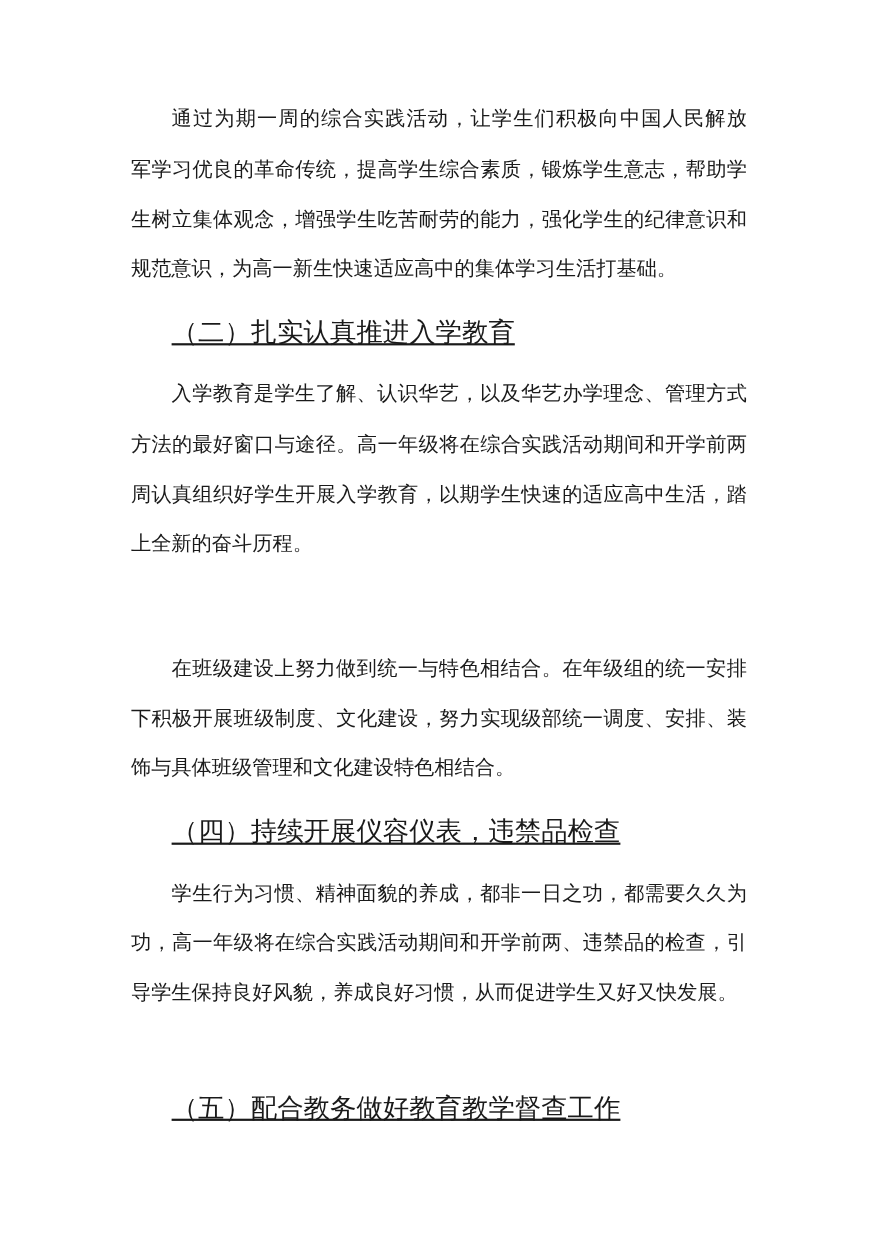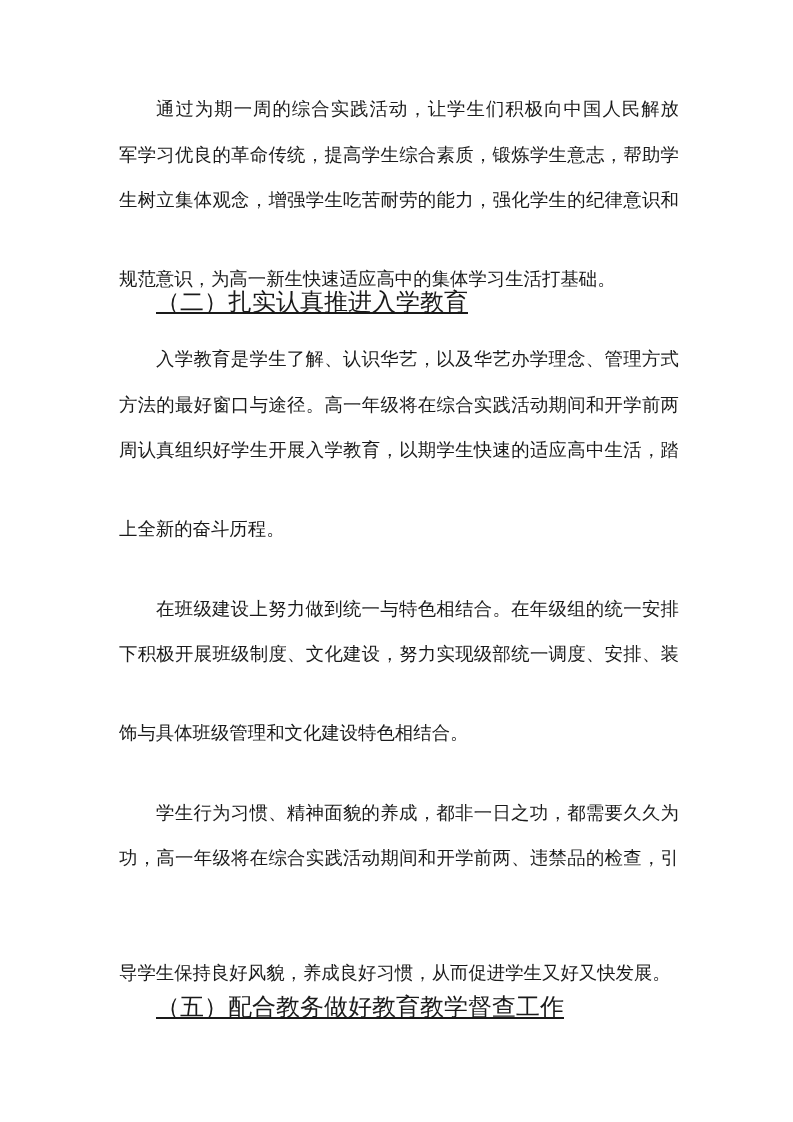--- a/index.html
+++ b/index.html
@@ -33,21 +33,20 @@
     letter-spacing: 0;
     text-align: justify;
     text-align-last: justify;
   }
   .line.first {
     left: 156px;
     width: 523px;
   }
   .line.last {
     text-align-last: left;
-    margin-top: 34px;
   }
   .heading {
     position: absolute;
     left: 156px;
     height: 26px;
     font-size: 24px;
     line-height: 26px;
     white-space: nowrap;
     text-decoration: underline;
   }
@@ -73,22 +72,23 @@
     <div class="line last" style="top:482px">上全新的奋斗历程。</div>
   </div>
 
 
   <div>
     <div class="line first" style="top:596px">在班级建设上努力做到统一与特色相结合。在年级组的统一安排</div>
     <div class="line" style="top:641px">下积极开展班级制度、文化建设，努力实现级部统一调度、安排、装</div>
     <div class="line last" style="top:686px">饰与具体班级管理和文化建设特色相结合。</div>
   </div>
 
+  <div class="heading" style="top:743px">（四）持续开展仪容仪表，违禁品检查</div>
 
   <div>
     <div class="line first" style="top:800px">学生行为习惯、精神面貌的养成，都非一日之功，都需要久久为</div>
     <div class="line" style="top:845px">功，高一年级将在综合实践活动期间和开学前两、违禁品的检查，引</div>
-    <div class="line last" style="top:926px">导学生保持良好风貌，养成良好习惯，从而促进学生又好又快发展。</div>
+    <div class="line last" style="top:890px">导学生保持良好风貌，养成良好习惯，从而促进学生又好又快发展。</div>
   </div>
 
   <div class="heading" style="top:994px">（五）配合教务做好教育教学督查工作</div>
 
 </div>
 
 </body></html>

